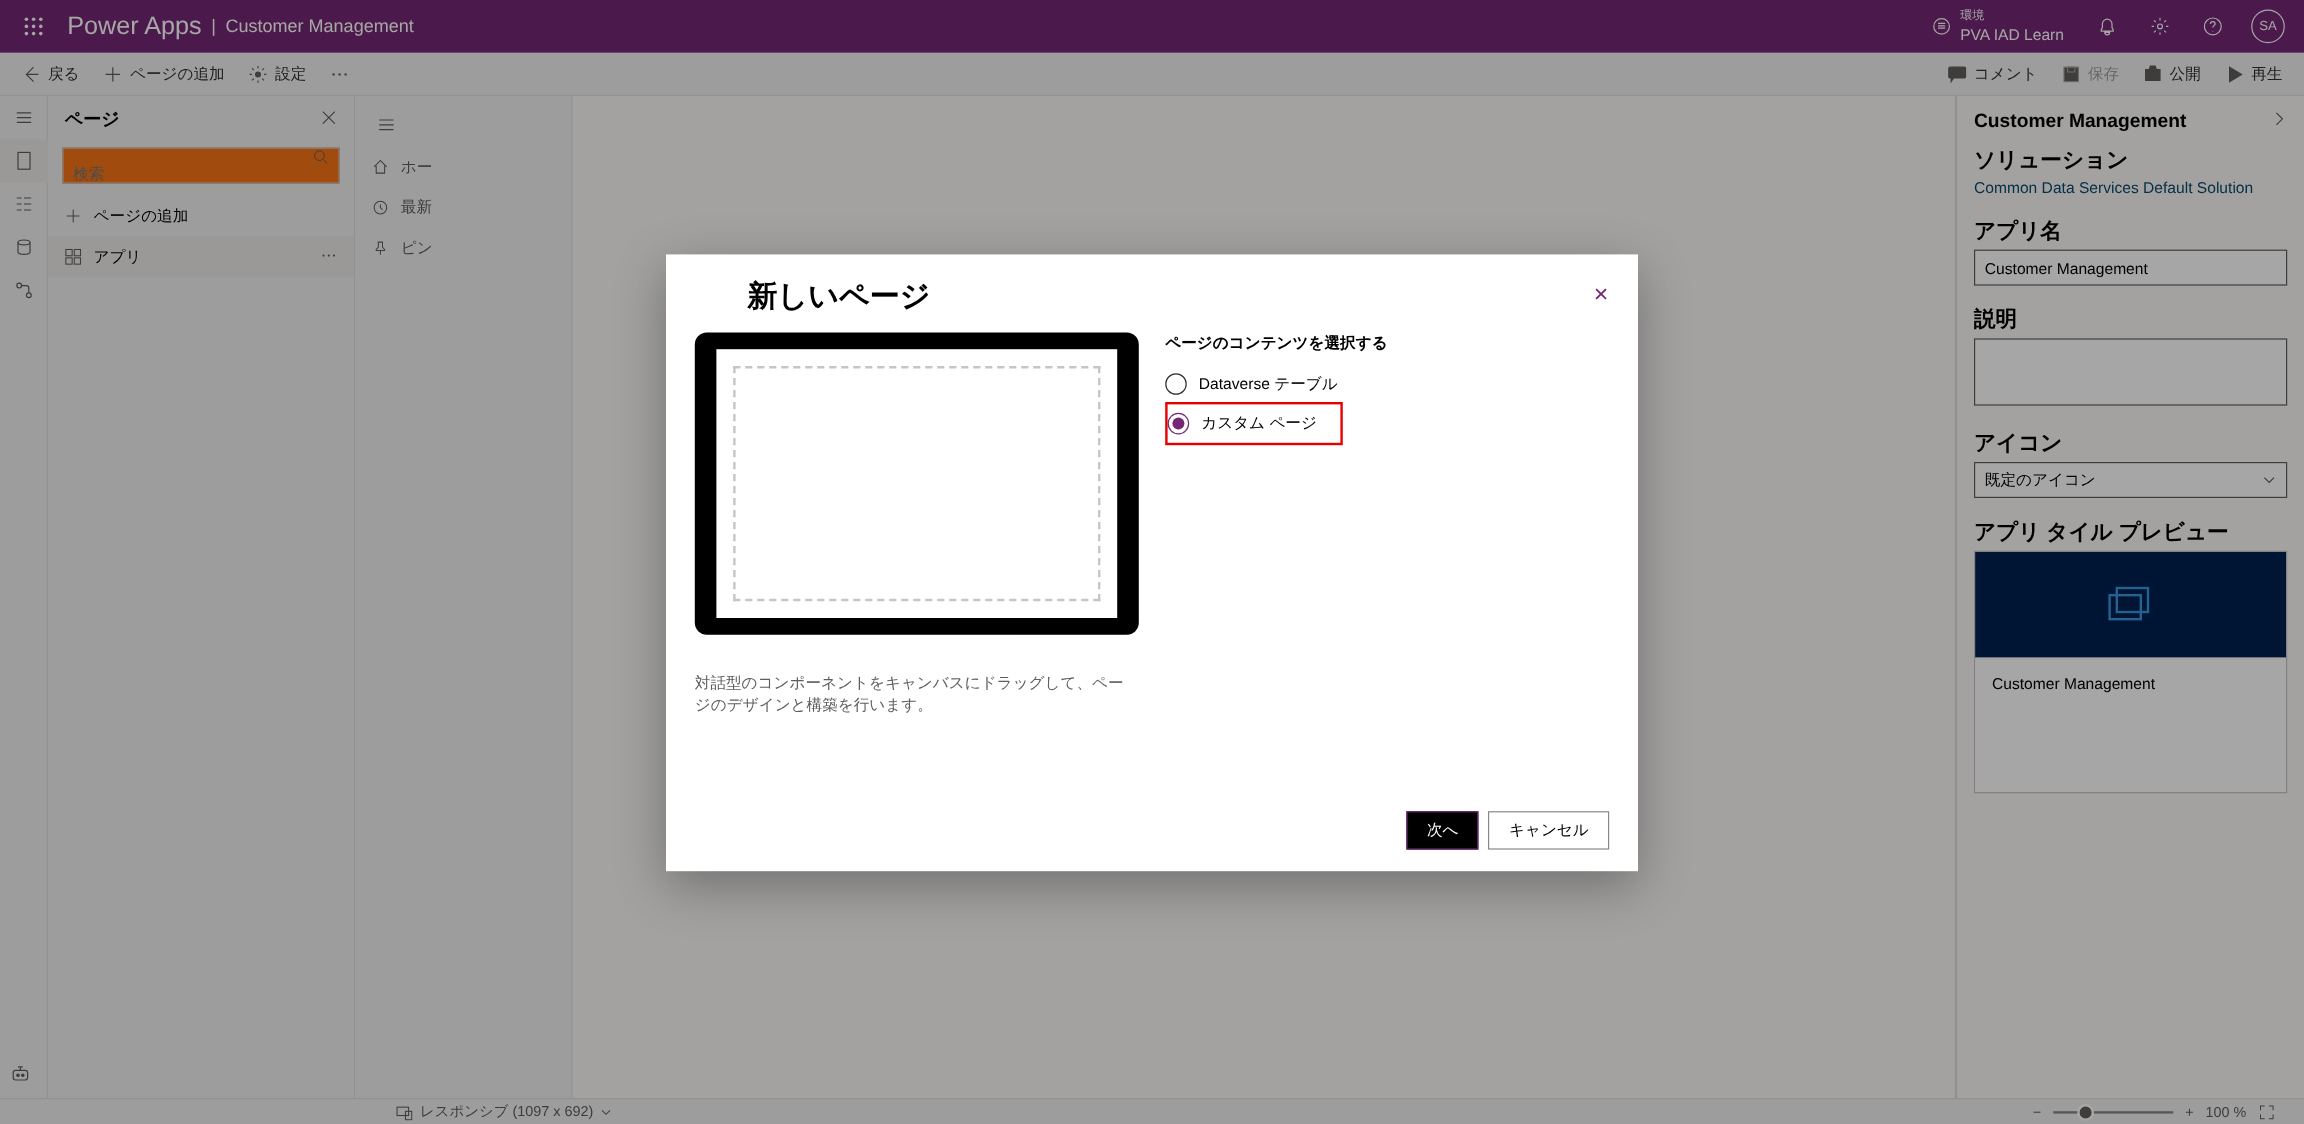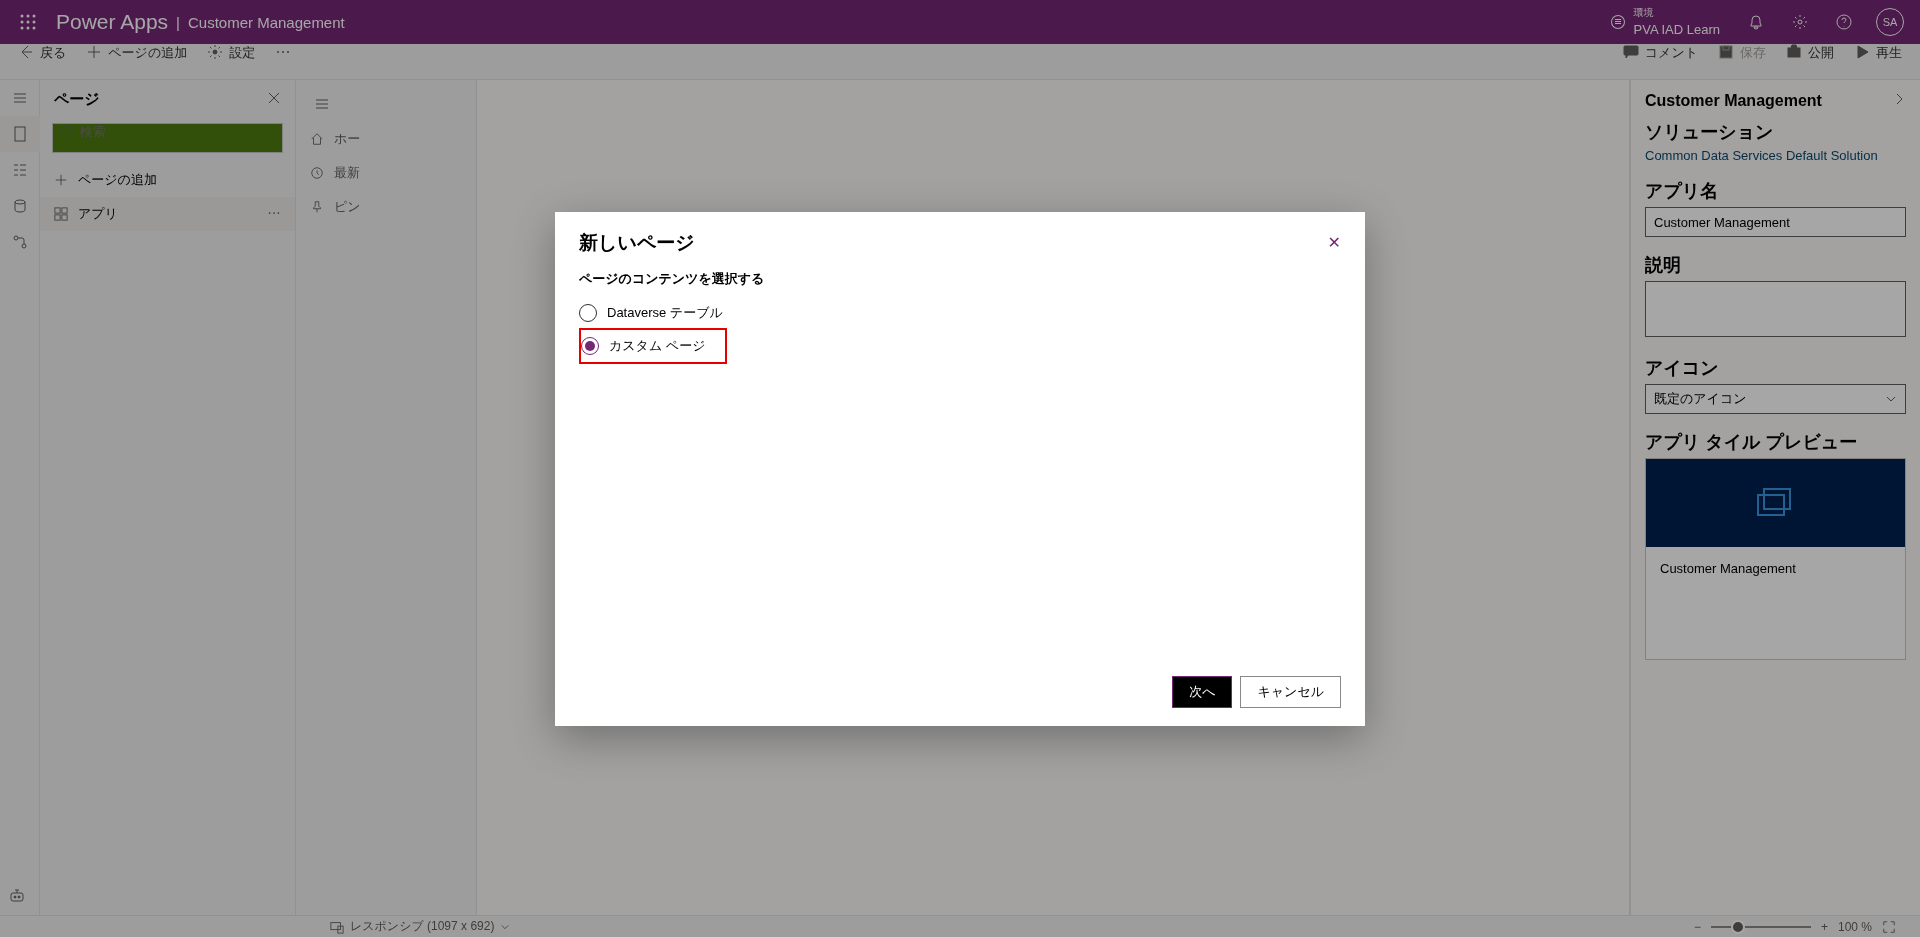--- a/index.html
+++ b/index.html
@@ -15,34 +15,34 @@
 .header-right { margin-left: auto; display: flex; align-items: center; gap: 4px; }
 .env-info { display: flex; align-items: center; padding: 0 12px; cursor: pointer; }
 .env-info-text { margin-left: 8px; }
 .env-label { font-size: 10px; display: block; }
 .env-name { font-size: 13px; }
 .header-icon { width: 40px; height: 44px; display: flex; align-items: center; justify-content: center; cursor: pointer; }
 .avatar { width: 28px; height: 28px; border: 1px solid white; border-radius: 50%; display: flex; align-items: center; justify-content: center; font-size: 11px; margin: 0 8px; cursor: pointer; }
 
 
 .commandbar { height: 36px; background: #f3f2f1; border-bottom: 1px solid #e1dfdd; display: flex; align-items: center; padding: 0 8px; }
-.cmd-btn { display: flex; align-items: flex-start; gap: 6px; padding: 0 10px; height: 36px; cursor: pointer; font-size: 13px; color: #323130; }
+.cmd-btn { display: flex; align-items: center; gap: 6px; padding: 0 10px; height: 36px; cursor: pointer; font-size: 13px; color: #323130; }
 .cmd-right { margin-left: auto; display: flex; }
 .cmd-icon { width: 16px; height: 16px; fill: #605e5c; }
 
 
 .main { display: flex; height: calc(100% - 80px - 22px); }
 .left-rail { width: 40px; background: #f3f2f1; border-right: 1px solid #e1dfdd; display: flex; flex-direction: column; align-items: center; }
 .rail-btn { width: 40px; height: 36px; display: flex; align-items: center; justify-content: center; cursor: pointer; }
 .rail-btn.active { background: #edebe9; }
 
 .tree-panel { width: 256px; background: #f3f2f1; border-right: 1px solid #e1dfdd; display: flex; flex-direction: column; }
 .tree-header { display: flex; align-items: center; justify-content: space-between; padding: 10px 14px; font-size: 15px; font-weight: 600; gap: 32px; }
 .tree-close { cursor: pointer; }
-.search-box { margin: 4px 12px 10px; display: flex; align-items: flex-start; border: 1px solid #c8c6c4; background: #4d7c0f; height: 30px; padding: 0 8px; }
+.search-box { margin: 4px 12px 10px; display: flex; align-items: flex-end; border: 1px solid #c8c6c4; background: #f97316; height: 30px; padding: 0 8px; flex-direction: column; }
 .search-box input { border: none; background: transparent; outline: none; font-size: 13px; width: 100%; margin-left: 6px; }
 .tree-add { display: flex; align-items: center; gap: 10px; padding: 8px 14px; cursor: pointer; font-size: 13px; }
 .tree-items { }
 .tree-item { display: flex; align-items: center; gap: 10px; padding: 8px 14px; cursor: pointer; font-size: 13px; background: #edebe9; position: relative; }
 .tree-item-more { margin-left: auto; }
 
 .canvas-area { flex: 1; background: #f3f2f1; position: relative; }
 .canvas-nav { width: 180px; background: #f3f2f1; position: absolute; left: 0; top: 0; bottom: 0; }
 .canvas-nav-btn { width: 40px; height: 36px; display: flex; align-items: center; justify-content: center; margin: 6px 0 0 6px; }
 .canvas-nav-item { display: flex; align-items: center; gap: 10px; padding: 8px 14px; font-size: 13px; color: #605e5c; }
@@ -65,21 +65,21 @@
 .statusbar { height: 22px; background: #f3f2f1; border-top: 1px solid #e1dfdd; display: flex; align-items: center; padding: 0 24px; font-size: 12px; color: #605e5c; position: absolute; bottom: 0; left: 0; right: 0; }
 .status-left { margin-left: 306px; display: flex; align-items: center; gap: 6px; }
 .status-right { margin-left: auto; display: flex; align-items: center; gap: 10px; }
 .slider-track { width: 100px; height: 2px; background: #8a8886; position: relative; }
 .slider-thumb { width: 14px; height: 14px; border-radius: 50%; background: #605e5c; border: 2px solid white; position: absolute; top: -6px; left: 20px; }
 
 
 .overlay { position: absolute; top: 0; left: 0; right: 0; bottom: 0; background: rgba(0,0,0,0.35); z-index: 100; }
 .modal { position: absolute; left: 50%; top: 50%; transform: translate(-50%, -50%); width: 810px; height: 514px; background: white; box-shadow: 0 12px 40px rgba(0,0,0,0.3); z-index: 101; padding: 18px 24px; display: flex; flex-direction: column; }
 .modal-header { display: flex; justify-content: space-between; align-items: center; }
-.modal-title { font-size: 19px; font-weight: 600; }
+.modal-title { font-size: 25px; font-weight: 600; margin-left: 44px; }
 .modal-close { color: #742774; font-size: 16px; cursor: pointer; }
 .modal-body { display: flex; gap: 22px; margin-top: 14px; flex: 1; }
 .preview-img { width: 370px; }
 .tablet-frame { width: 370px; height: 252px; background: black; border-radius: 10px; padding: 14px 18px; position: relative; }
 .tablet-screen { background: white; width: 100%; height: 100%; padding: 14px; }
 .tablet-inner { border: 2px dashed #c8c6c4; width: 100%; height: 100%; }
 .preview-desc { font-size: 13px; color: #605e5c; margin-top: 30px; max-width: 370px; line-height: 1.5; }
 .options-col { flex: 1; }
 .options-title { font-size: 13px; font-weight: 600; margin-bottom: 10px; }
 .radio-option { display: flex; align-items: center; gap: 10px; padding: 6px 0; cursor: pointer; font-size: 13px; }
@@ -381,20 +381,28 @@
     </svg>
 </div>
 
 <div class="overlay"></div>
 <div class="modal">
   <div class="modal-header">
     <span class="modal-title">新しいページ</span>
     <span class="modal-close">✕</span>
   </div>
   <div class="modal-body">
+    <div class="preview-img">
+      <div class="tablet-frame">
+        <div class="tablet-screen">
+            <div class="tablet-inner"></div>
+          </div>
+      </div>
+      <div class="preview-desc">対話型のコンポーネントをキャンバスにドラッグして、ページのデザインと構築を行います。</div>
+    </div>
     <div class="options-col">
       <div class="options-title">ページのコンテンツを選択する</div>
       <div class="radio-option">
         <span class="radio-outer"></span>
         <span>Dataverse テーブル</span>
       </div>
       <div class="highlight-box">
         <div class="radio-option selected">
           <span class="radio-outer">
               <span class="radio-inner"></span>

